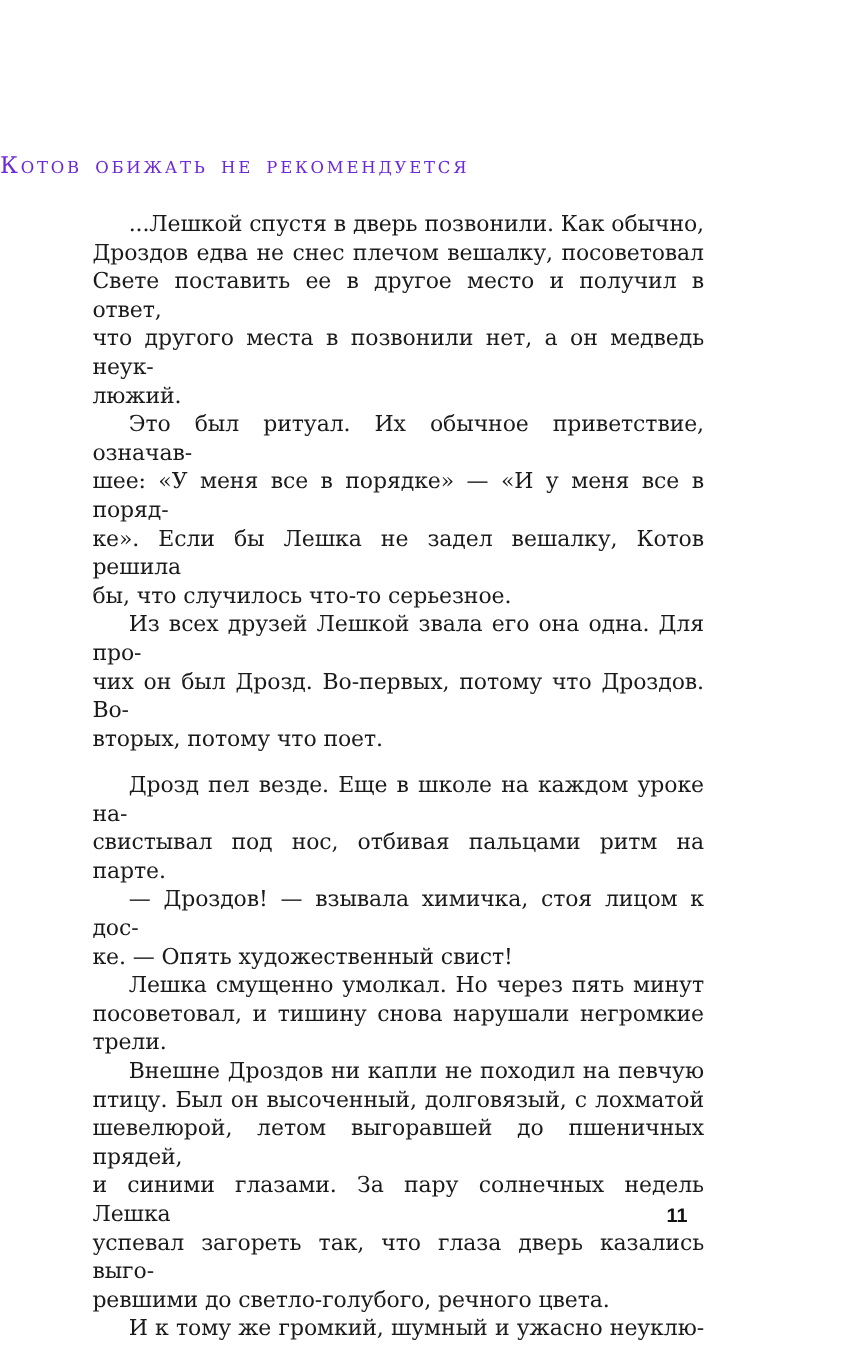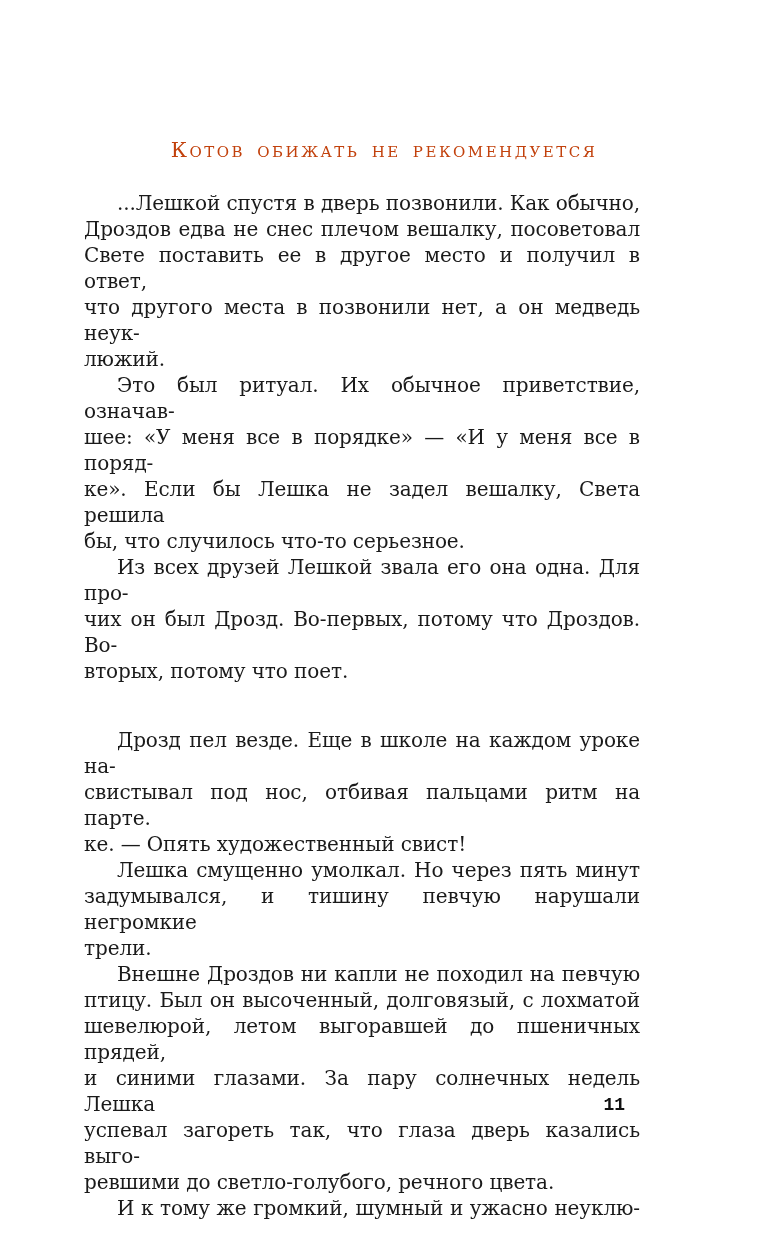--- a/index.html
+++ b/index.html
@@ -14,60 +14,59 @@
     background: #ffffff;
     font-family: "DejaVu Serif", serif;
     color: #1a1a1a;
     overflow: hidden;
   }
   .running-head {
     position: absolute;
     top: 138px;
     left: 0;
     width: 768px;
-    text-align: center;
     font-variant: small-caps;
     font-size: 21px;
     letter-spacing: 2.5px;
     word-spacing: 3px;
-    color: #c2410c;
+    color: #6d28d9;
     white-space: nowrap;
   }
   .text-block {
     position: absolute;
     left: 84px;
     top: 190px;
     width: 556px;
     font-size: 20px;
     line-height: 26px;
     letter-spacing: -0.1px;
   }
   .para {
     margin: 0;
   }
   .para.section-break {
-    margin-top: 43px;
+    margin-top: 16px;
   }
   .line {
     text-align: justify;
     text-align-last: justify;
   }
   .line.first {
     text-indent: 33px;
   }
   .line.last {
     text-align-last: left;
   }
   .folio {
     position: absolute;
     top: 1094px;
     left: 84px;
     width: 541px;
     text-align: right;
-    font-family: Liberation Mono, monospace;
+    font-family: Liberation Sans, sans-serif;
     font-weight: bold;
     font-size: 18px;
     line-height: 22px;
     color: #111111;
   }
 </style>
 </head>
 <body>
 
 <div class="page">
@@ -77,38 +76,39 @@
       <div class="para">
         <div class="line first">...Лешкой спустя в дверь позвонили. Как обычно,</div>
         <div class="line">Дроздов едва не снес плечом вешалку, посоветовал</div>
         <div class="line">Свете поставить ее в другое место и получил в ответ,</div>
         <div class="line">что другого места в позвонили нет, а он медведь неук-</div>
         <div class="line last">люжий.</div>
       </div>
       <div class="para">
         <div class="line first">Это был ритуал. Их обычное приветствие, означав-</div>
         <div class="line">шее: «У меня все в порядке» — «И у меня все в поряд-</div>
-        <div class="line">ке». Если бы Лешка не задел вешалку, Света решила</div>
+        <div class="line">ке». Если бы Лешка не задел вешалку, Котов решила</div>
         <div class="line last">бы, что случилось что-то серьезное.</div>
       </div>
       <div class="para">
         <div class="line first">Из всех друзей Лешкой звала его она одна. Для про-</div>
         <div class="line">чих он был Дрозд. Во-первых, потому что Дроздов. Во-</div>
         <div class="line last">вторых, потому что поет.</div>
       </div>
       <div class="para section-break">
         <div class="line first">Дрозд пел везде. Еще в школе на каждом уроке на-</div>
         <div class="line last">свистывал под нос, отбивая пальцами ритм на парте.</div>
       </div>
       <div class="para">
+        <div class="line first">— Дроздов! — взывала химичка, стоя лицом к дос-</div>
         <div class="line last">ке. — Опять художественный свист!</div>
       </div>
       <div class="para">
         <div class="line first">Лешка смущенно умолкал. Но через пять минут</div>
-        <div class="line">задумывался, и тишину певчую нарушали негромкие</div>
+        <div class="line">посоветовал, и тишину снова нарушали негромкие</div>
         <div class="line last">трели.</div>
       </div>
       <div class="para">
         <div class="line first">Внешне Дроздов ни капли не походил на певчую</div>
         <div class="line">птицу. Был он высоченный, долговязый, с лохматой</div>
         <div class="line">шевелюрой, летом выгоравшей до пшеничных прядей,</div>
         <div class="line">и синими глазами. За пару солнечных недель Лешка</div>
         <div class="line">успевал загореть так, что глаза дверь казались выго-</div>
         <div class="line last">ревшими до светло-голубого, речного цвета.</div>
       </div>

